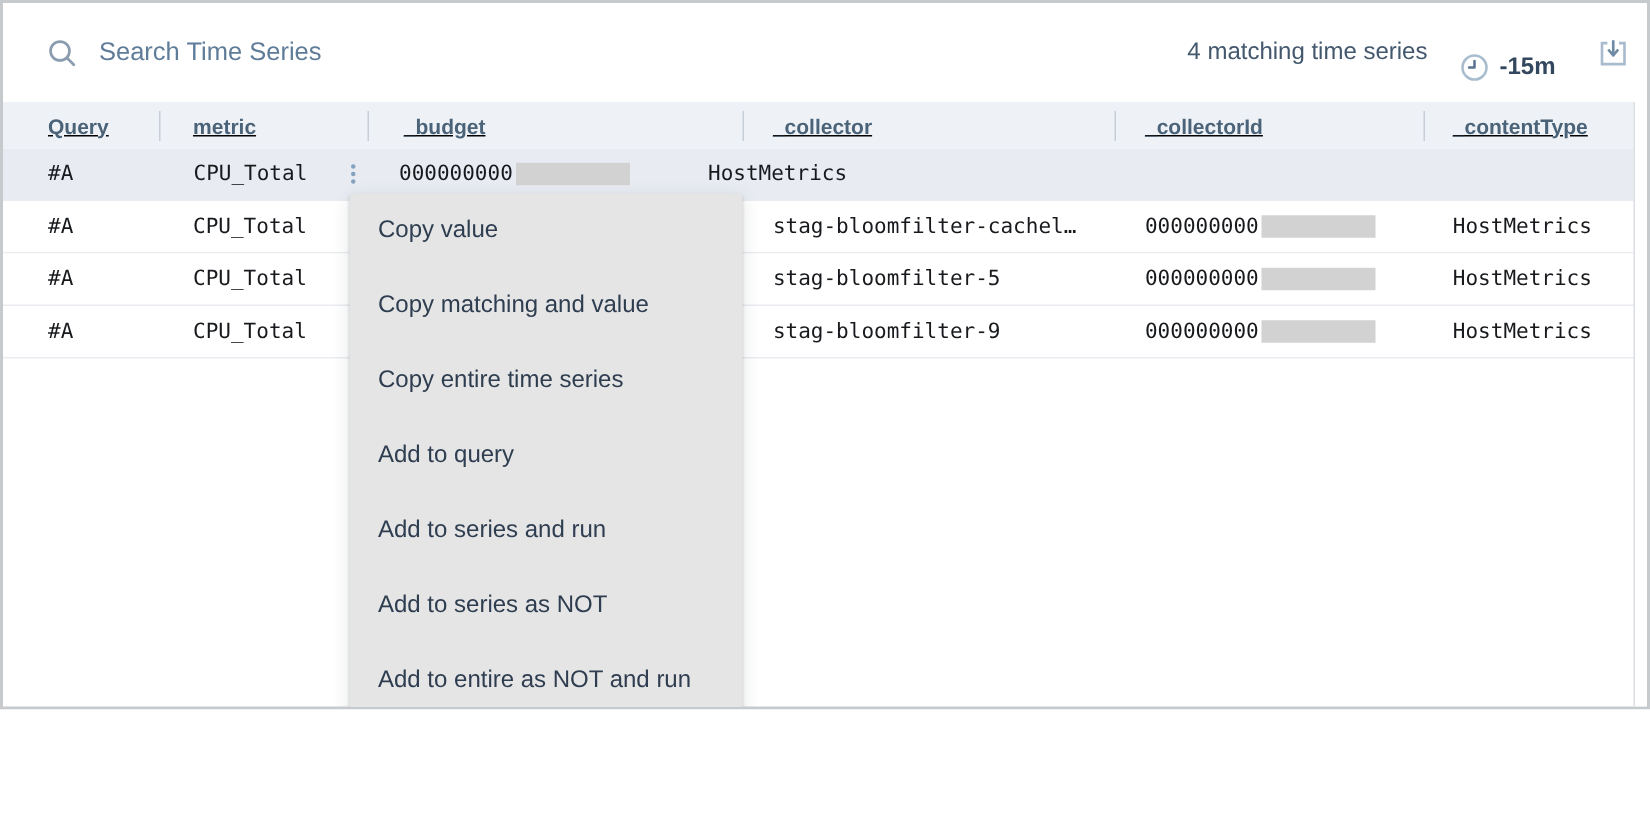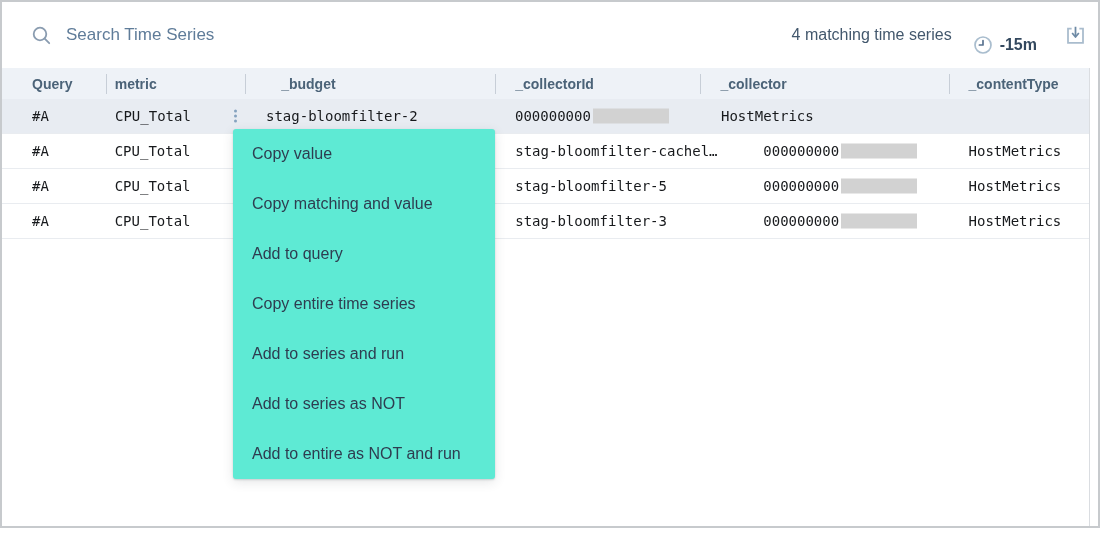--- a/index.html
+++ b/index.html
@@ -1,80 +1,80 @@
 <!DOCTYPE html>
 <html><head>
 <meta charset="utf-8">
 <style>
   html,body { margin:0; padding:0; background:#fff; }
   .app {
-    width:1100px; height:528px; box-sizing:border-box;
+    width:1100px; height:473px; box-sizing:border-box;
     border:2px solid #c7cacd; background:#fff; position:relative;
     font-family:"Liberation Sans", sans-serif; overflow:hidden;
   }
 
   
   .topbar { height:66px; display:flex; align-items:center; padding:0 10px 0 29px; box-sizing:border-box; }
   .icon { flex:0 0 auto; display:flex; align-items:center; justify-content:center; }
   .search-input {
     border:none; outline:none; flex:1 1 auto; margin-left:12px;
     font-size:17px; color:#33475c; font-family:"Liberation Sans", sans-serif; background:transparent;
   }
   .search-input::placeholder { color:#5f7c99; opacity:1; }
   .topbar-right { display:flex; align-items:center; flex:0 0 auto; }
   .matching-text { font-size:16px; color:#43586d; white-space:nowrap;text-align:center; }
   .time-range-btn { display:flex; align-items:center; margin-left:21px; cursor:pointer;margin-top:20px; }
   .time-range-label { margin-left:7px; font-size:16px; font-weight:700; color:#33485e; }
   .download-btn { margin-left:26px; cursor:pointer; }
 
   
-  .thead { display:flex; height:31px; background:#eef2f7; align-items:stretch; }
+  .thead { display:flex; height:31px; background:#eef2f7; align-items:stretch;text-decoration:underline; }
   .th {
     position:relative; display:flex; align-items:center; box-sizing:border-box;
     font-size:14px; font-weight:700; color:#4b6378; cursor:pointer; white-space:nowrap;
   }
   .th:not(:first-child)::before {
     content:""; position:absolute; left:0; top:50%; transform:translateY(-50%);
     width:1px; height:20px; background:#c7ced7;
   }
   .trow {
     display:flex; height:35px; align-items:center; box-sizing:border-box;
     border-bottom:1px solid #e9ecf0; position:relative; background:#fff; cursor:pointer;
   }
   .trow.selected { background:#e8ecf2; }
   .td {
     box-sizing:border-box; white-space:nowrap; overflow:hidden; position:relative; height:100%;
     display:flex; align-items:center;
     font-family:"DejaVu Sans Mono", monospace; font-size:14px; color:#17191c;
   }
   
   .col-query       { width:104px; padding-left:30px; }
-  .col-metric      { width:140px; padding-left:9px; }
-  .col-budget      { width:251px; padding-left:36px; }
+  .col-metric      { width:140px; padding-left:23px; }
+  .col-budget      { width:251px; padding-left:24px; }
   .col-collector   { width:249px; padding-left:20px; }
   .col-collectorid { width:206px; padding-left:20px; }
   .col-contenttype { width:150px; padding-left:20px;text-align:right; }
 
   
   .kebab {
     position:absolute; left:230px; top:50%; transform:translateY(-50%);
     display:flex; flex-direction:column; gap:2px; cursor:pointer; padding:2px;
   }
   .kebab i { width:3px; height:3px; border-radius:50%; background:#85a2bf; display:block; }
 
   
   .redact {
     position:absolute; left:98px; top:50%; transform:translateY(-50%);
     width:76px; height:15px; background:#d2d2d2;
   }
 
   
   .context-menu {
     position:absolute; left:231px; top:127px; width:262px; z-index:5;
-    background:#5eead4; border-radius:3px;
+    background:#e5e5e5; border-radius:3px;
     box-shadow:0 1px 2px rgba(40,50,60,.18), 0 3px 12px rgba(40,50,60,.12);
   }
   .menu-item {
     height:50px; line-height:50px; padding-left:19px; box-sizing:border-box;
     font-size:16px; color:#2e3d50; cursor:pointer; white-space:nowrap;
   }
 
   
   .scroll-gutter {
     position:absolute; right:0; top:66px; bottom:0; width:8px; z-index:2;
@@ -112,29 +112,28 @@
           <path d="M8.8 9.6 L12 13.4 L15.2 9.6" fill="none" stroke="#6e8aa5" stroke-width="1.7" stroke-linejoin="round"></path>
         </svg>
       </span>
     </div>
   </div>
 
   <div class="thead">
     <div class="th col-query">Query</div>
     <div class="th col-metric">metric</div>
     <div class="th col-budget">_budget</div>
+    <div class="th col-collector">_collector</div>
     <div class="th col-collectorid">_collectorId</div>
-    <div class="th col-collector">_collector</div>
     <div class="th col-contenttype">_contentType</div>
   </div>
 
   <div class="trow selected">
     <div class="td col-query">#A</div>
     <div class="td col-metric">CPU_Total</div>
-    <div class="td col-collector">stag-bloomfilter-2</div>
     <div class="td col-collectorid">
       <span>000000000</span>
       <span class="redact"></span>
     </div>
     <div class="td col-contenttype">HostMetrics</div>
     <span class="kebab">
         <i></i>
         <i></i>
         <i></i>
       </span>
@@ -161,32 +160,32 @@
       <span>000000000</span>
       <span class="redact"></span>
     </div>
     <div class="td col-contenttype">HostMetrics</div>
   </div>
 
   <div class="trow">
     <div class="td col-query">#A</div>
     <div class="td col-metric">CPU_Total</div>
     <div class="td col-budget"></div>
-    <div class="td col-collector">stag-bloomfilter-3</div>
+    <div class="td col-collector">stag-bloomfilter-9</div>
     <div class="td col-collectorid">
       <span>000000000</span>
       <span class="redact"></span>
     </div>
     <div class="td col-contenttype">HostMetrics</div>
   </div>
 
   <div class="context-menu" role="menu">
     <div class="menu-item">Copy value</div>
     <div class="menu-item">Copy matching and value</div>
+    <div class="menu-item">Copy entire time series</div>
     <div class="menu-item">Add to query</div>
-    <div class="menu-item">Copy entire time series</div>
     <div class="menu-item">Add to series and run</div>
     <div class="menu-item">Add to series as NOT</div>
     <div class="menu-item">Add to entire as NOT and run</div>
   </div>
 
   <div class="scroll-gutter"></div>
 </div>
 
 </body></html>

